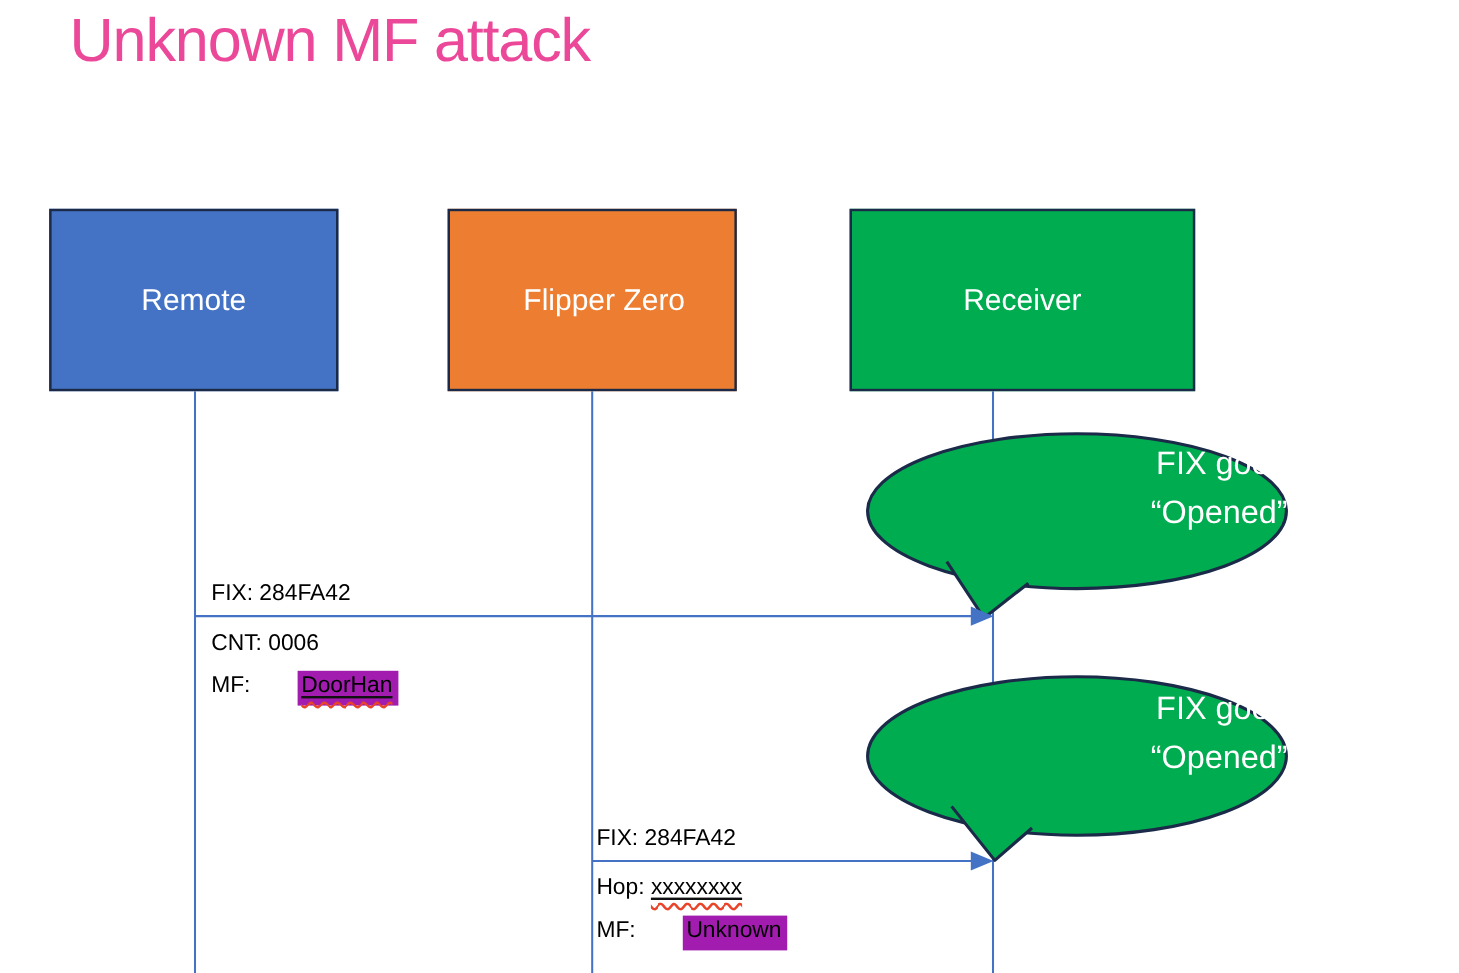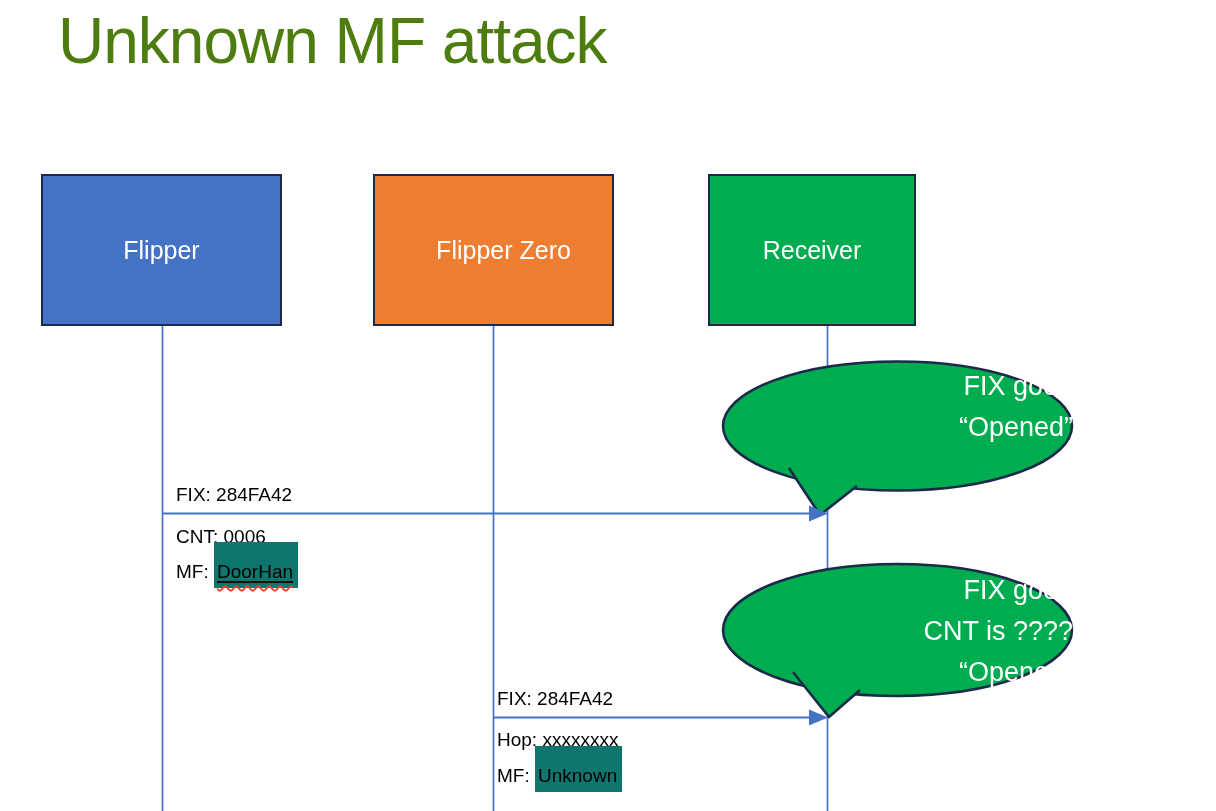--- a/index.html
+++ b/index.html
@@ -5,39 +5,39 @@
   html,body { margin:0; padding:0; }
   body {
     width:1216px; height:811px;
     background:#ffffff;
     position:relative;
     overflow:hidden;
     font-family:"Liberation Sans","DejaVu Sans",sans-serif;
   }
   .title {
     position:absolute; left:58px; top:4px;
-    font-size:64px; font-weight:300; letter-spacing:-1px;
-    color:#4d7c0f; white-space:nowrap;
+    font-size:51px; font-weight:300; letter-spacing:-1px;
+    color:#ec4899; white-space:nowrap;
   }
   .actor {
     position:absolute; top:174px; width:241px; height:152px;
     box-sizing:border-box;
     border:2.5px solid #1B2A49;
     display:flex; align-items:center; justify-content:center;
     color:#ffffff; font-size:25px;
   }
   .actor-remote   { left:41px;  background:#4472C4; }
   .actor-flipper  { left:373px; background:#ED7D31;padding-left:20px; }
-  .actor-receiver { left:708px; background:#00AC50; width:208px; }
+  .actor-receiver { left:708px; background:#00AC50; width:288px; }
   svg.diagram { position:absolute; left:0; top:0; }
   .lbl {
     position:absolute; font-size:19px; line-height:34px;
     color:#000; white-space:nowrap;
   }
-  .hl { background:#0f766e; padding:19px 5px 6px 3px; }
+  .hl { background:#a21caf; padding:2px 5px 6px 3px;margin-left:34px; }
   .squiggle {
     text-decoration-line:underline;
     text-decoration-style:wavy;
     text-decoration-color:#E8442A;
     text-decoration-thickness:1.5px;
     text-underline-offset:7px;
   }
   .usolid {
     text-decoration-line:underline;
     text-decoration-style:solid;
@@ -52,21 +52,21 @@
   }
   .callout-1-text { top:366px; }
   .callout-2-text { top:570px; }
 </style>
 </head>
 <body>
 
 <div class="title">Unknown MF attack</div>
 
 <div class="actor actor-remote">
-  <span>Flipper</span>
+  <span>Remote</span>
 </div>
 <div class="actor actor-flipper">
   <span>Flipper Zero</span>
 </div>
 <div class="actor actor-receiver">
   <span>Receiver</span>
 </div>
 
 <svg class="diagram" width="1216" height="811" viewBox="0 0 1216 811">
 
@@ -110,15 +110,14 @@
 <div class="lbl" style="left:497px; top:759px">
   <span>MF: </span><span class="hl">Unknown</span>
 </div>
 
 <div class="callout-text callout-1-text">
   <div>FIX good</div>
   <div>“Opened”</div>
 </div>
 <div class="callout-text callout-2-text">
   <div>FIX good</div>
-  <div>CNT is ????</div>
   <div>“Opened”</div>
 </div>
 
 </body></html>

